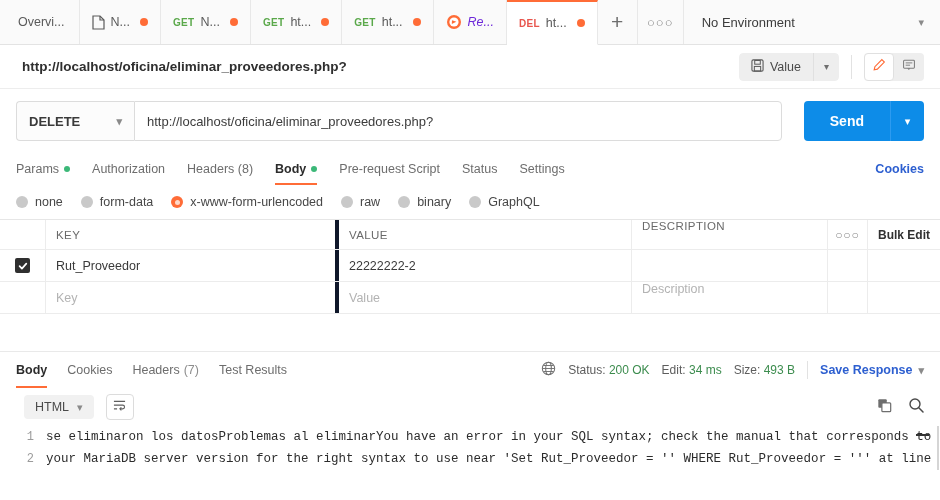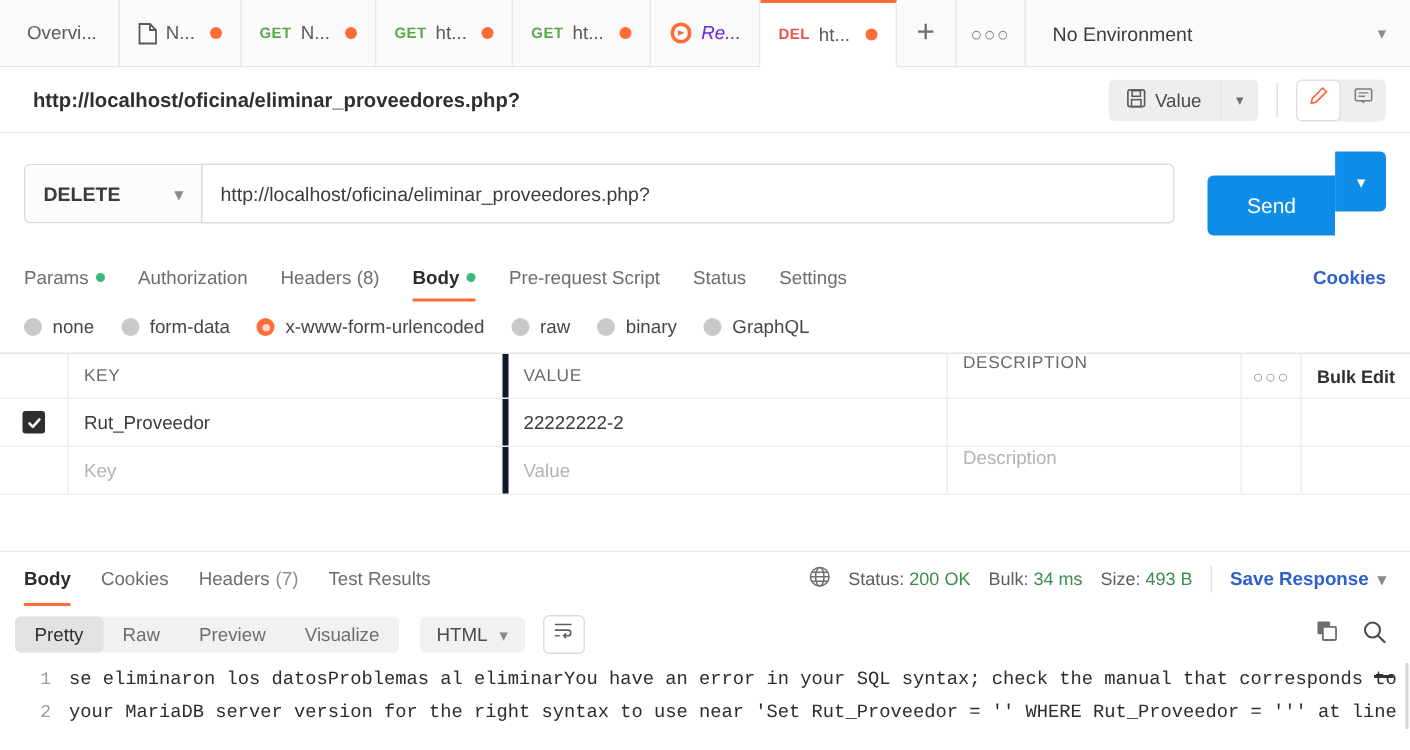--- a/index.html
+++ b/index.html
@@ -98,24 +98,23 @@
     padding: 0 12px; font-size: 13px; font-weight: bold; color:#3a3a3a; background:#fcfcfc;
   }
   .urlbox {
     flex: 1; height: 40px; display:flex; align-items:center;
     border: 1px solid #dcdcdc; border-radius: 0 4px 4px 0; background:#fff;
     padding: 0 12px; font-size: 13px; color:#3c3c3c;
     margin-left: -10px;
   }
   .send-group { display:flex; align-items:stretch; margin-left: 12px; }
   .send-btn {
-    background:#0d8ce8; color:#fff; font-weight:normal; font-size:14px;
+    background:#0d8ce8; color:#fff; font-weight:bold; font-size:14px;
     height:40px; padding: 0 26px; display:flex; align-items:center;
     border-radius: 4px 0 0 4px;
-    margin-top: 16px;
   }
   .send-caret {
     background:#0d8ce8; width:34px; height:40px; display:flex; align-items:center; justify-content:center;
     border-left:1px solid #2d9bf0; border-radius: 0 4px 4px 0; color:#fff; font-size:11px;
   }
 
   
   .reqtabs {
     display:flex; align-items:center; justify-content:space-between;
     padding: 0 16px 0 16px; height: 32px;
@@ -435,43 +434,37 @@
             <circle cx="8" cy="8" r="6.6" fill="none" stroke="#6f6f6f" stroke-width="1.1"></circle>
             <ellipse cx="8" cy="8" rx="3" ry="6.6" fill="none" stroke="#6f6f6f" stroke-width="1.1"></ellipse>
             <path d="M1.6 8h12.8M2.6 4.8h10.8M2.6 11.2h10.8" stroke="#6f6f6f" stroke-width="1"></path>
           </svg>
       </span>
       <span>
         <span>Status:</span>
         <span class="val-ok">200 OK</span>
       </span>
       <span>
-        <span>Bulk:</span>
+        <span>Edit:</span>
         <span class="val-ok">34 ms</span>
       </span>
       <span>
         <span>Size:</span>
         <span class="val-ok">493 B</span>
       </span>
       <span class="meta-div"></span>
       <span class="save-resp">
         <span>Save Response</span>
         <span class="chev">▾</span>
       </span>
     </div>
   </div>
 
   <div class="resptoolbar">
     <div style="display:flex;align-items:center;">
-      <div class="viewgroup">
-        <div class="vbtn active">Pretty</div>
-        <div class="vbtn">Raw</div>
-        <div class="vbtn">Preview</div>
-        <div class="vbtn">Visualize</div>
-      </div>
       <div class="fmt-select">
         <span>HTML</span>
         <span class="chev">▾</span>
       </div>
       <div class="wrapbtn">
         <span>
           <svg width="15" height="13" viewBox="0 0 16 14">
               <path d="M2 2.5h12M2 6.6h9.4a2 2 0 1 1 0 4H8.6M2 10.6h3.4" fill="none" stroke="#5e5e5e" stroke-width="1.2"></path>
               <path d="M10 8.9l-1.6 1.7 1.6 1.7" fill="none" stroke="#5e5e5e" stroke-width="1.2"></path>
             </svg>

